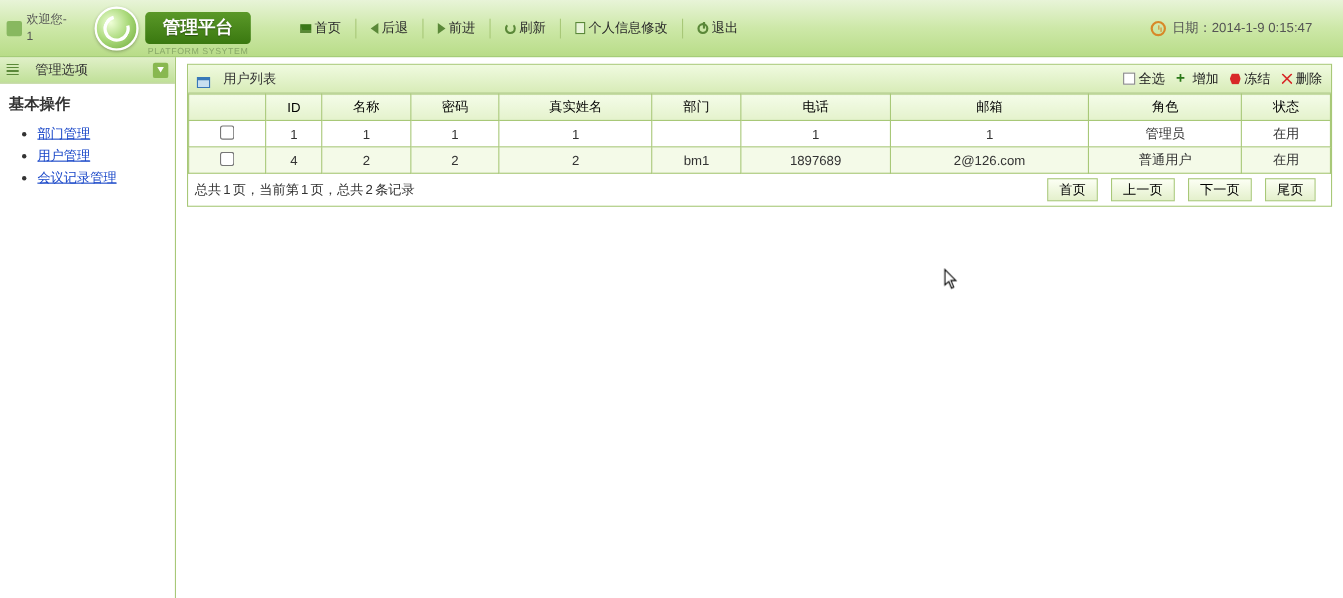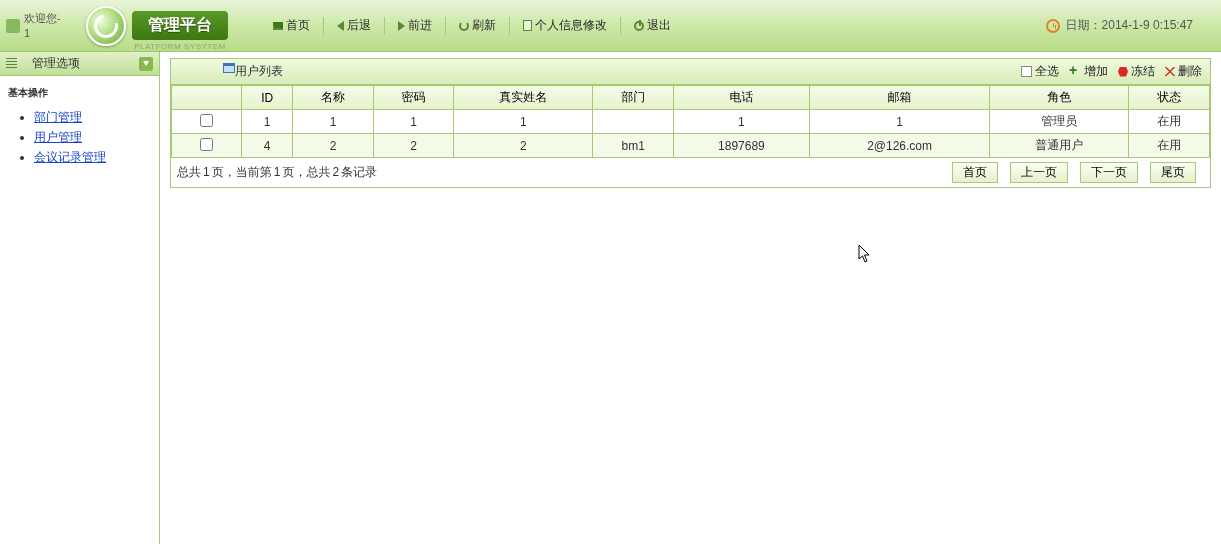--- a/index.html
+++ b/index.html
@@ -99,39 +99,39 @@
     border-bottom: 1px solid #a8c878;
     display: flex; align-items: center; justify-content: space-between;
     padding: 0 6px;
     color: #333;
   }
   .sidebar-header-left { display:flex; align-items:center; gap:15px;}
   .ico-list { width:11px;height:11px; background: repeating-linear-gradient(#5a8838 0 1px, transparent 1px 3px);}
   .ico-collapse { width:14px;height:14px; background:#88b850; border-radius:2px; display:flex;align-items:center;justify-content:center;}
   .ico-collapse::after{content:"";width:0;height:0;border-left:3px solid transparent;border-right:3px solid transparent;border-top:5px solid #fff;}
   
-  .sidebar-section-title { font-weight: bold; font-size: 10px; padding: 10px 8px 6px; }
+  .sidebar-section-title { font-weight: bold; font-size: 14px; padding: 10px 8px 6px; }
   .sidebar-menu { list-style: disc; padding-left: 34px; }
   .sidebar-menu li { margin: 3px 0; }
   .sidebar-menu a { color: #1846c8; text-decoration: underline; cursor:pointer; }
   
   
   .main { flex: 1; padding: 6px 10px; background: #fff; overflow:auto;}
   .panel {
     border: 1px solid #a8c878;
     background: #fff;
   }
   .panel-header {
     height: 26px;
     background: linear-gradient(to bottom, #f0fae0, #d8ecb8);
     border-bottom: 1px solid #a8c878;
     display: flex; align-items: center;
     padding: 0 8px;
   }
-  .panel-title { display:flex; align-items:flex-start; gap:0; flex:1; color:#333;margin-left:44px;}
+  .panel-title { display:flex; align-items:flex-end; gap:12px; flex:1; color:#333;}
   .ico-panel { width:12px;height:10px; border:1px solid #3878b8; border-top:3px solid #3878b8; background:#c8e0f0;}
   .panel-actions { display: flex; align-items: center; gap: 10px; }
   .action { display: flex; align-items: center; gap: 3px; cursor: pointer; color:#222;}
   .ico-check { width:11px;height:11px; border:1px solid #888; background:#fff;}
   .ico-add { width:12px;height:12px; position:relative;}
   .ico-add::before{content:"+";color:#2a7818;font-weight:bold;font-size:14px;position:absolute;top:-4px;}
   .ico-freeze { width:10px;height:10px; background:#d82828; clip-path: polygon(20% 0,80% 0,100% 50%,80% 100%,20% 100%,0 50%);}
   .ico-del { width:10px;height:10px; background:#d82828; clip-path: polygon(10% 0,0 10%,40% 50%,0 90%,10% 100%,50% 60%,90% 100%,100% 90%,60% 50%,100% 10%,90% 0,50% 40%);}
   
   

